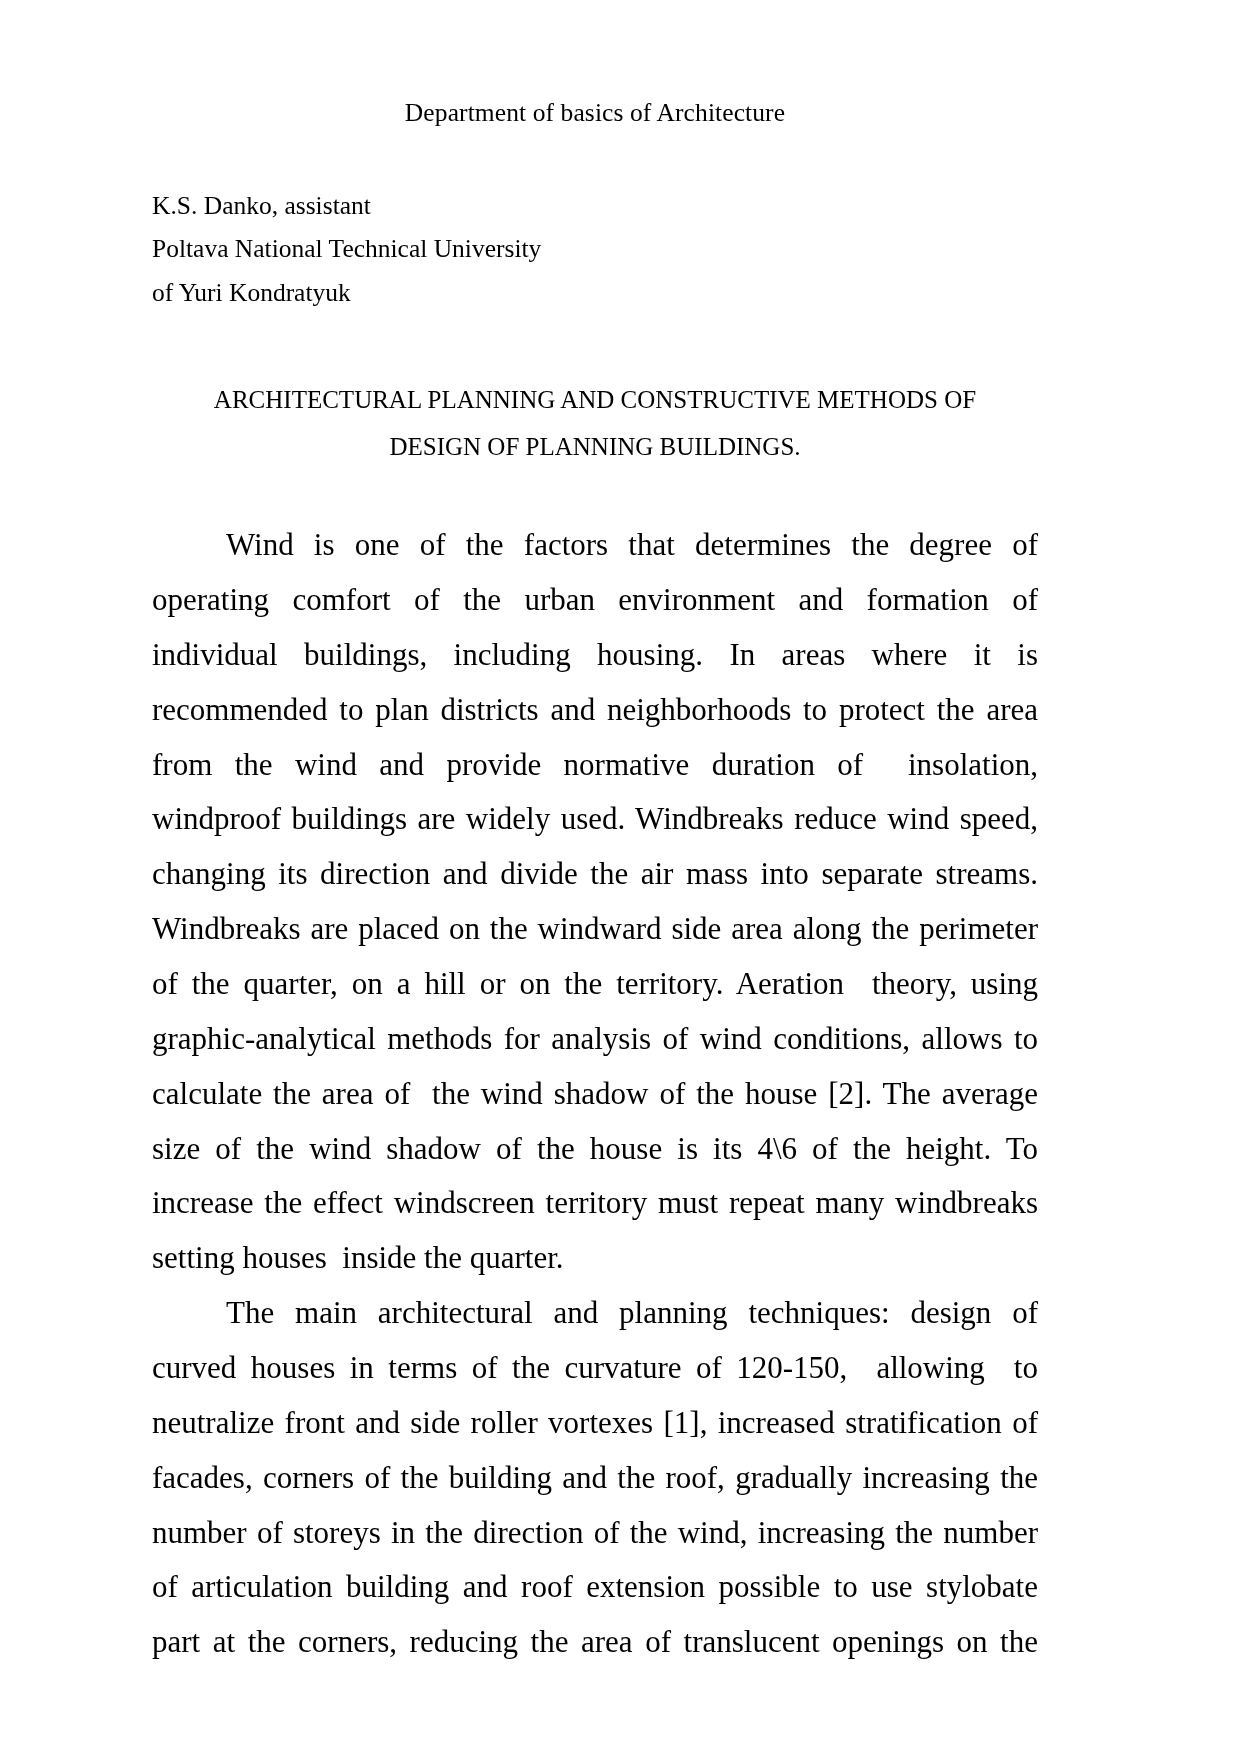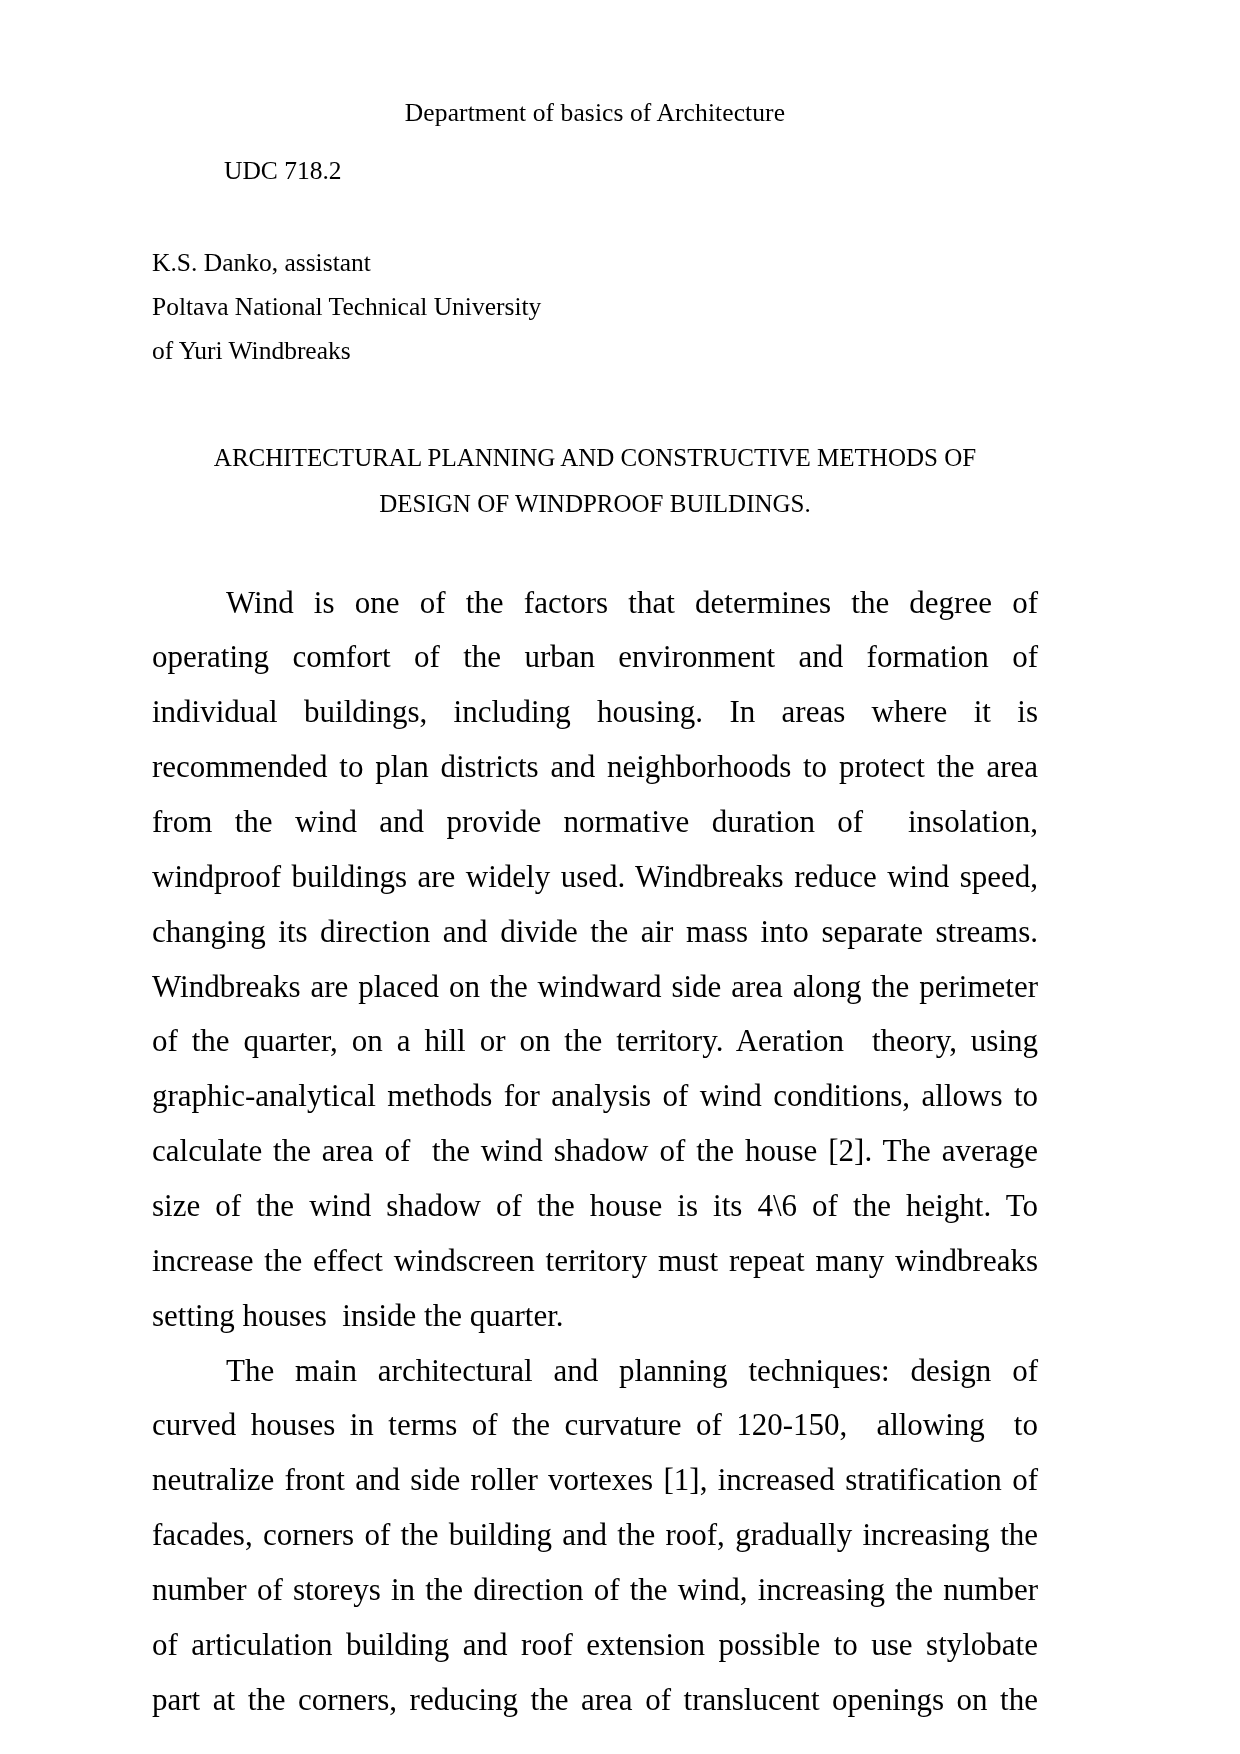--- a/index.html
+++ b/index.html
@@ -97,31 +97,30 @@
   }
 </style>
 </head>
 <body>
 
 <div id="page">
   <div id="content">
 
     <div class="dept-line">Department of basics of  Architecture</div>
 
-    <div class="udc-line">UDC 718.2</div>
 
     <div class="author-block">
       <span class="author-line">K.S. Danko, assistant</span>
       <span class="author-line">Poltava National Technical University</span>
-      <span class="author-line">of Yuri Windbreaks</span>
+      <span class="author-line">of Yuri Kondratyuk</span>
     </div>
 
     <div class="doc-title">
       <span class="title-line">ARCHITECTURAL PLANNING AND CONSTRUCTIVE METHODS OF</span>
-      <span class="title-line">DESIGN OF WINDPROOF BUILDINGS.</span>
+      <span class="title-line">DESIGN OF PLANNING BUILDINGS.</span>
     </div>
 
     <div class="body-text">
       <p class="para natural">Wind is one of the factors that determines the degree of operating comfort of the urban environment and formation of individual buildings, including housing. In areas where it is recommended to plan districts and neighborhoods to protect the area from the wind and provide normative duration of  insolation, windproof buildings are widely used. Windbreaks reduce wind speed, changing its direction and divide the air mass into separate streams. Windbreaks are placed on the windward side area along the perimeter of the quarter, on a hill or on the territory. Aeration  theory, using graphic-analytical methods for analysis of wind conditions, allows to calculate the area of  the wind shadow of the house [2]. The average size of the wind shadow of the house is its 4\6 of the height. To increase the effect windscreen territory must repeat many windbreaks setting houses  inside the quarter.</p>
       <p class="para">The main architectural and planning techniques: design of curved houses in terms of the curvature of 120-150,  allowing  to neutralize front and side roller vortexes [1], increased stratification of facades, corners of the building and the roof, gradually increasing the number of storeys in the direction of the wind, increasing the number of articulation building and roof extension possible to use stylobate part at the corners, reducing the area of translucent openings on the</p>
     </div>
 
   </div>
 </div>
 

